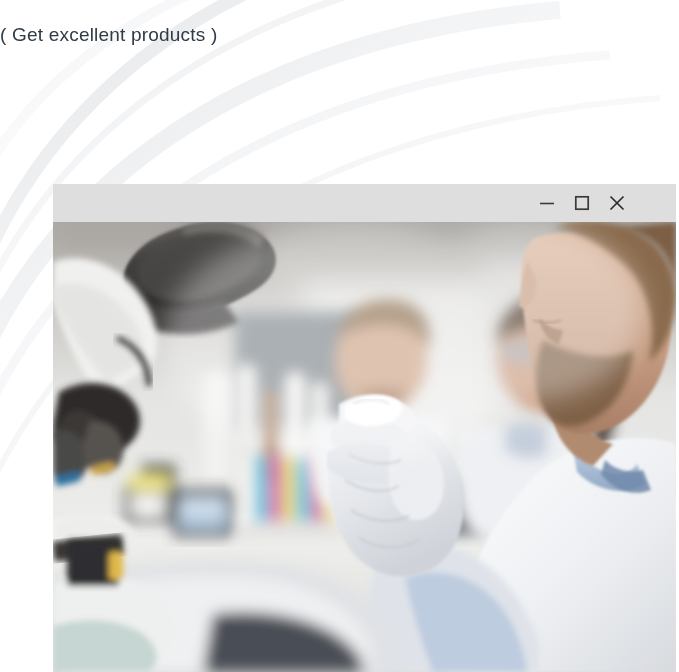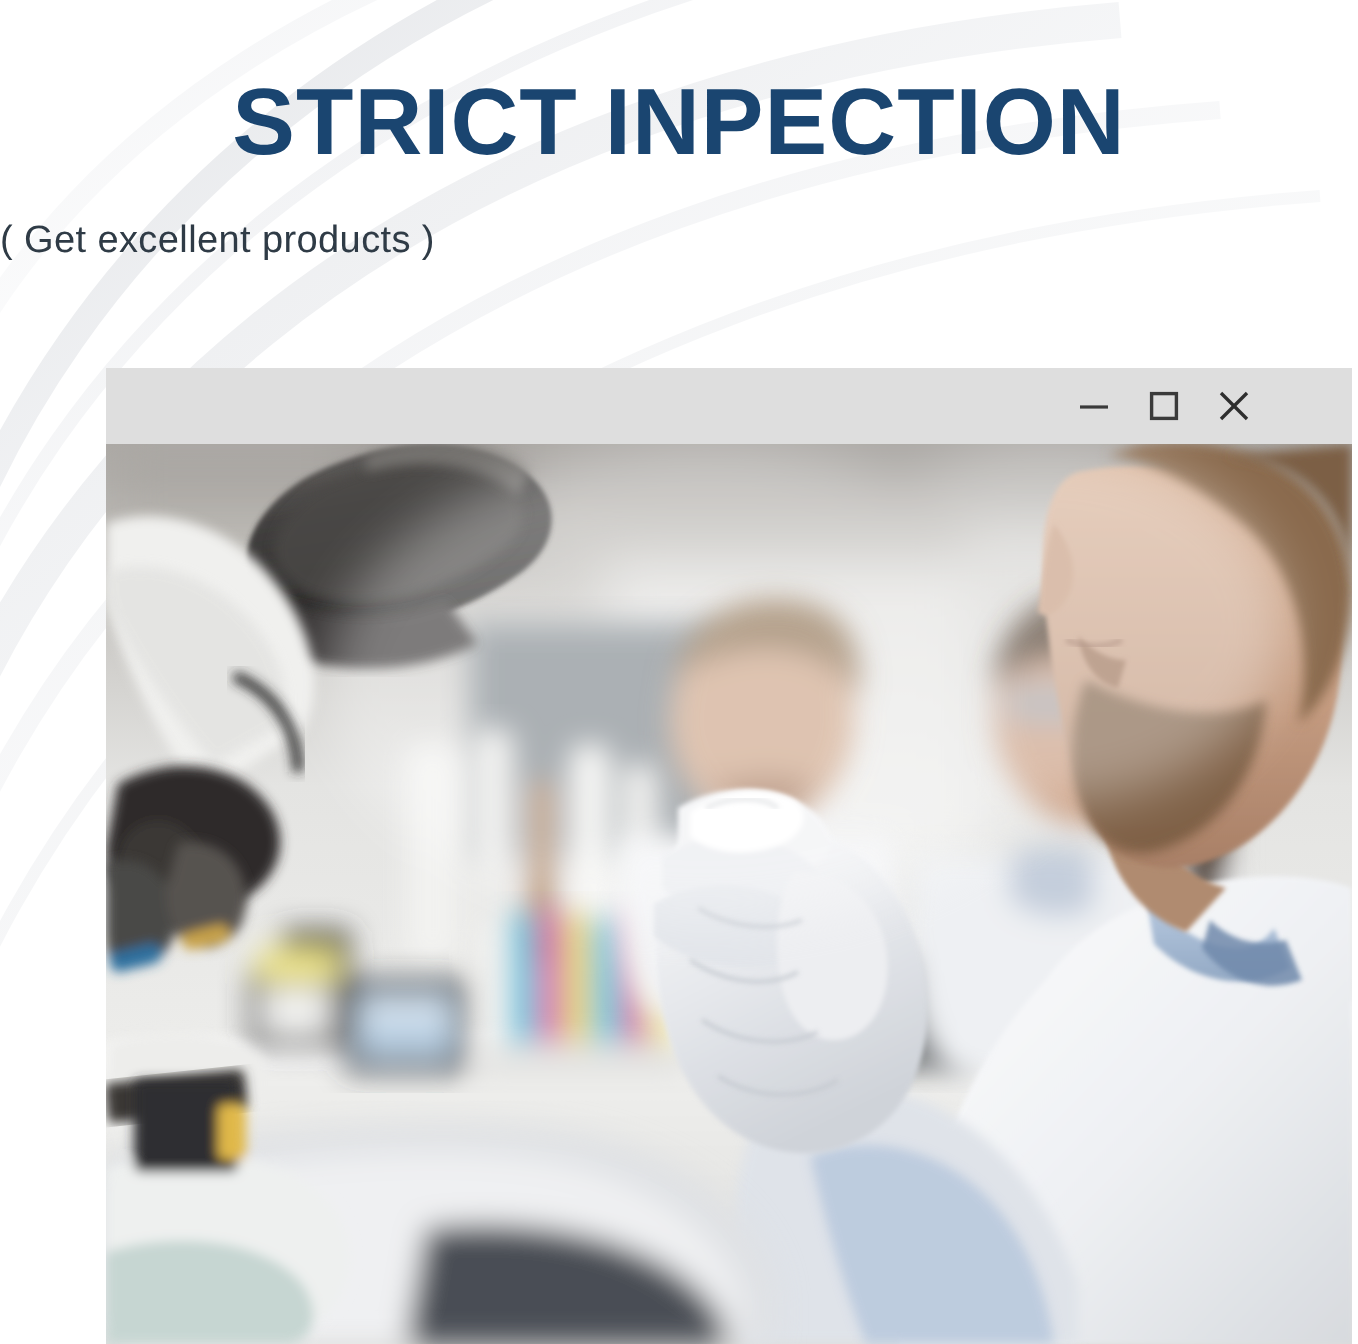--- a/index.html
+++ b/index.html
@@ -120,21 +120,20 @@
     <path d="M -30 300 C 30 120, 200 -40, 470 -70" stroke="url(#arcfade)" stroke-width="13"></path>
     <path d="M -40 360 C 20 165, 205 -5, 520 -40" stroke="url(#arcfade2)" stroke-width="7"></path>
     <path d="M -55 470 C -10 240, 190 40,  560 10" stroke="url(#arcfade)" stroke-width="18" opacity="0.75"></path>
     <path d="M -60 560 C -15 300, 200 85,  610 55" stroke="url(#arcfade2)" stroke-width="9" opacity="0.8"></path>
     <path d="M -60 650 C -20 380, 215 130, 660 98" stroke="url(#arcfade)" stroke-width="6" opacity="0.5"></path>
     <path d="M -20 180 C 40 70, 170 -30, 380 -60" stroke="url(#arcfade2)" stroke-width="10" opacity="0.7"></path>
   </g>
 </svg>
 
 <div class="banner">
-  <h1 class="headline">STRICT INPECTION</h1>
   <p class="subtitle">( Get excellent products )</p>
 </div>
 
 <div class="window">
 
   <div class="titlebar">
     <div class="win-btn">
       <svg width="18" height="18" viewBox="0 0 18 18">
         <line x1="2" y1="9.5" x2="16" y2="9.5" stroke="#3a3a3a" stroke-width="1.6"></line>
       </svg>

